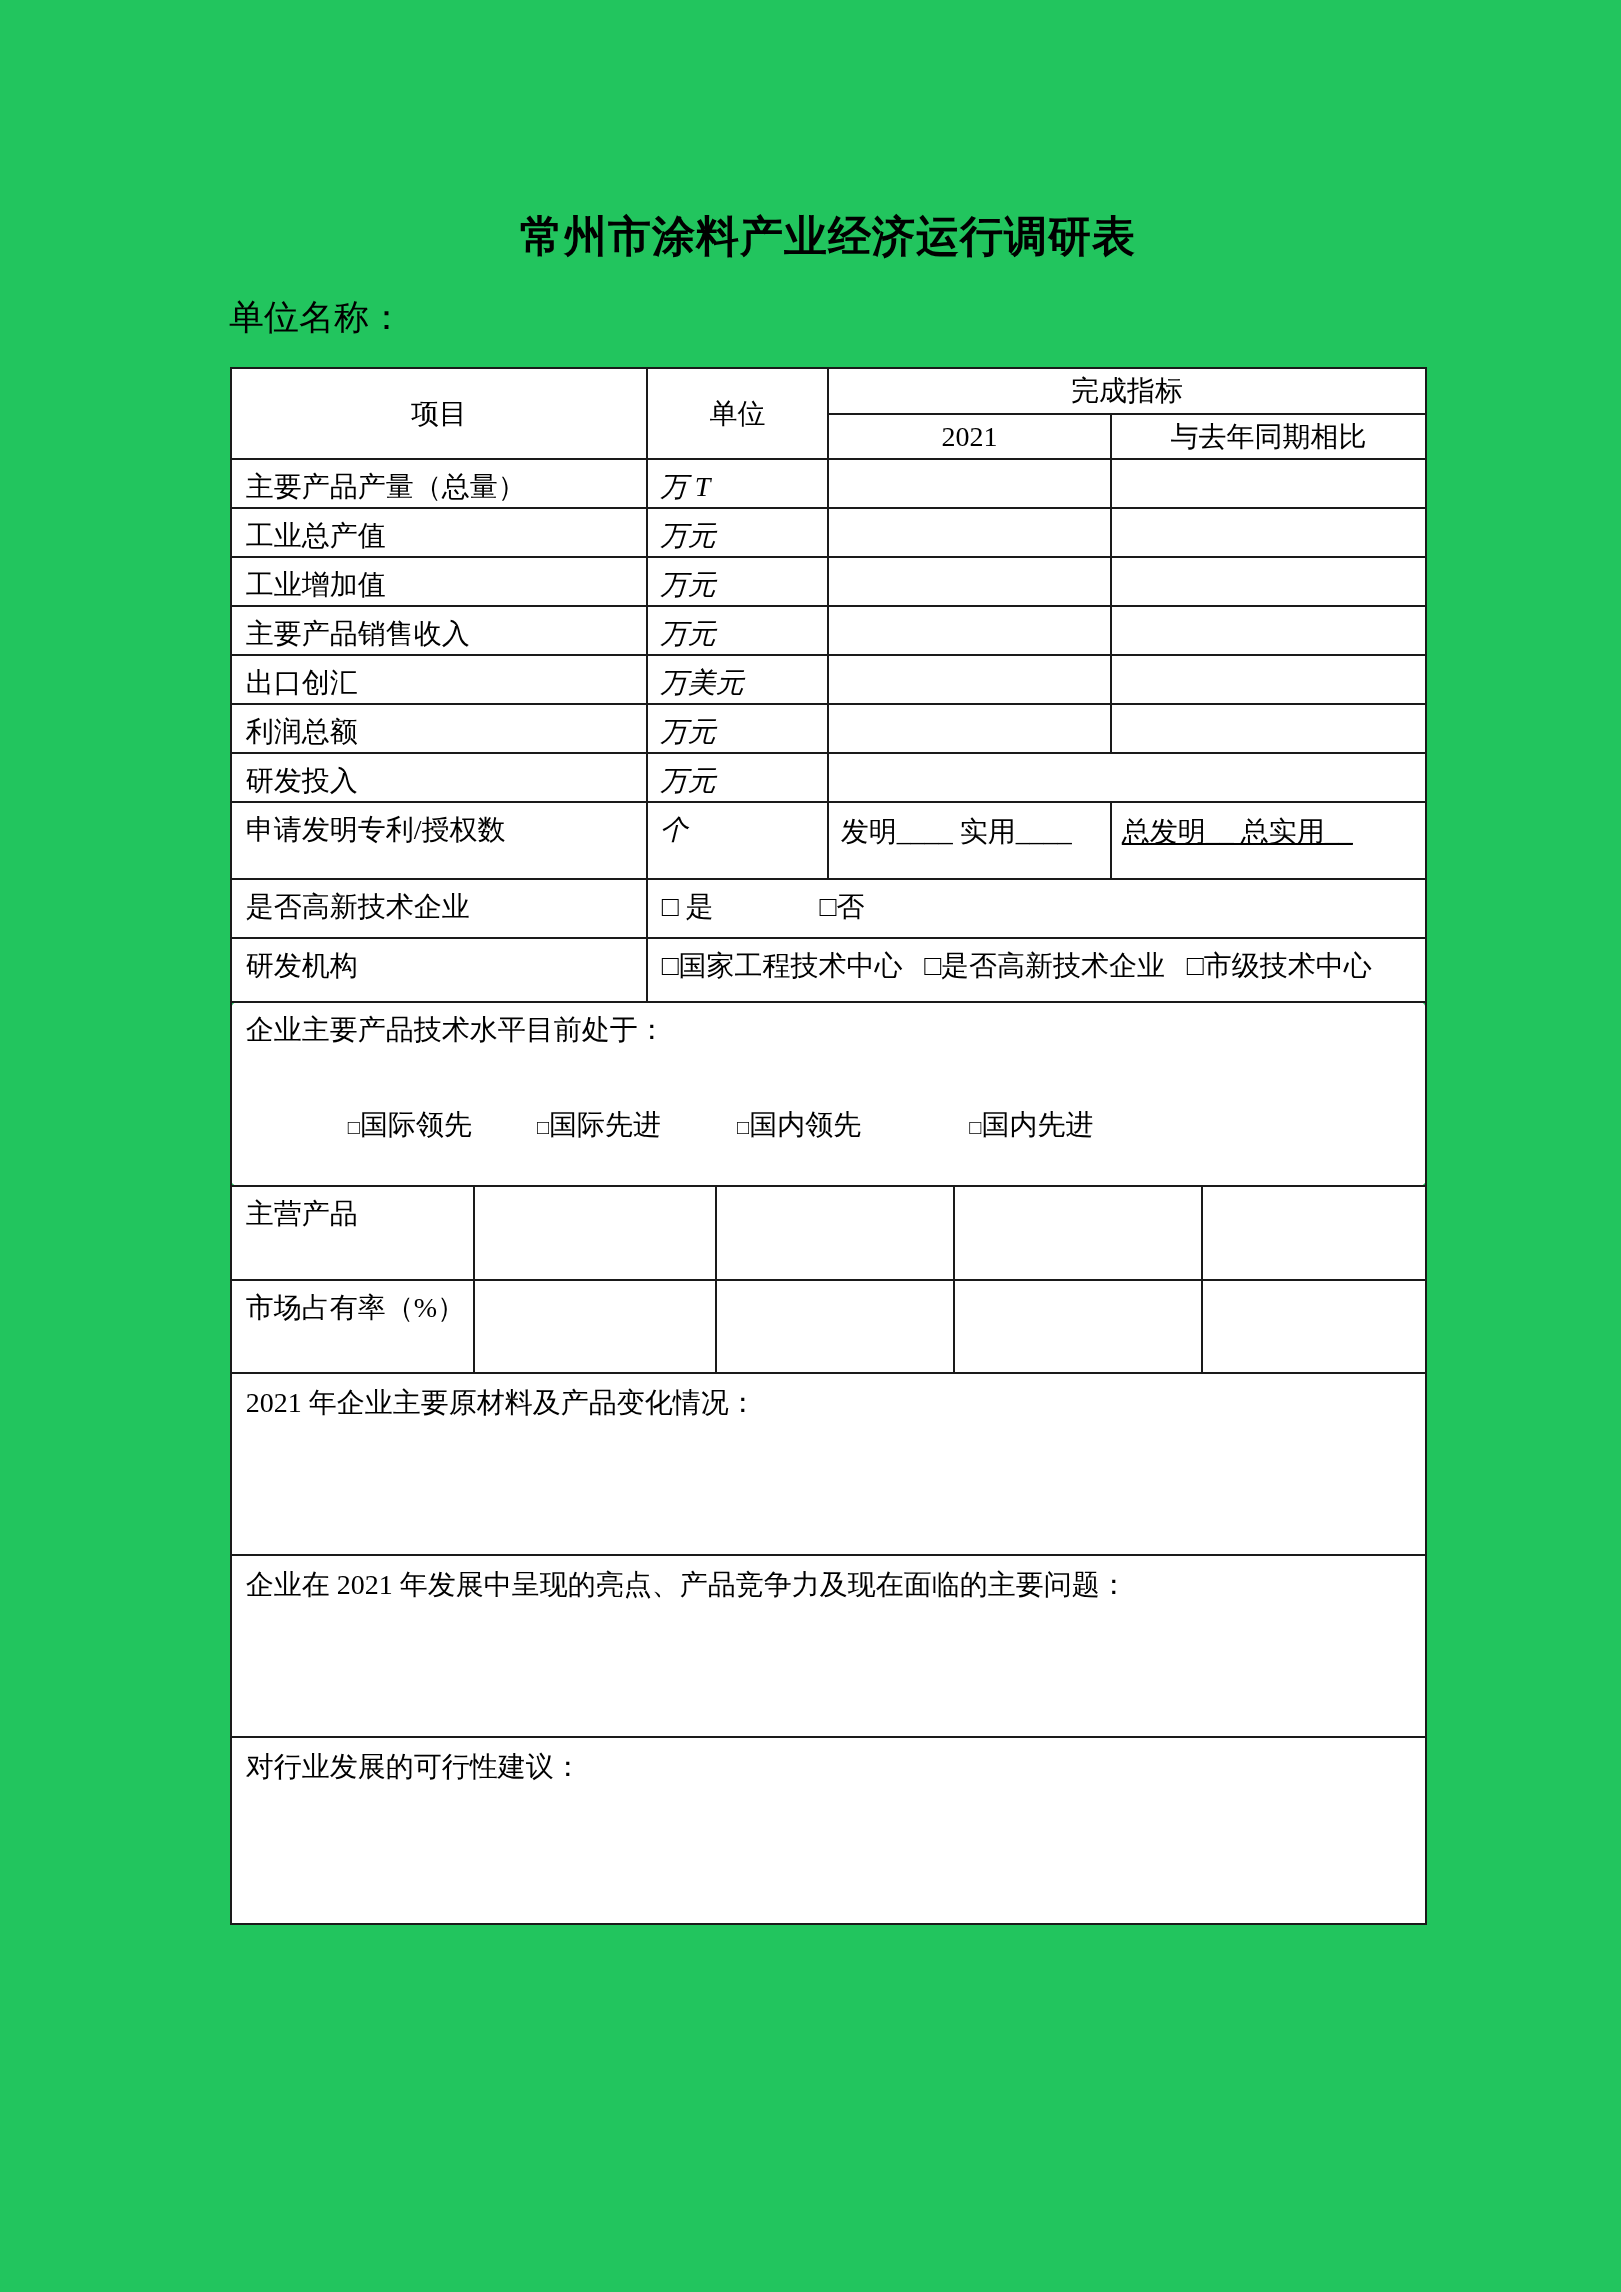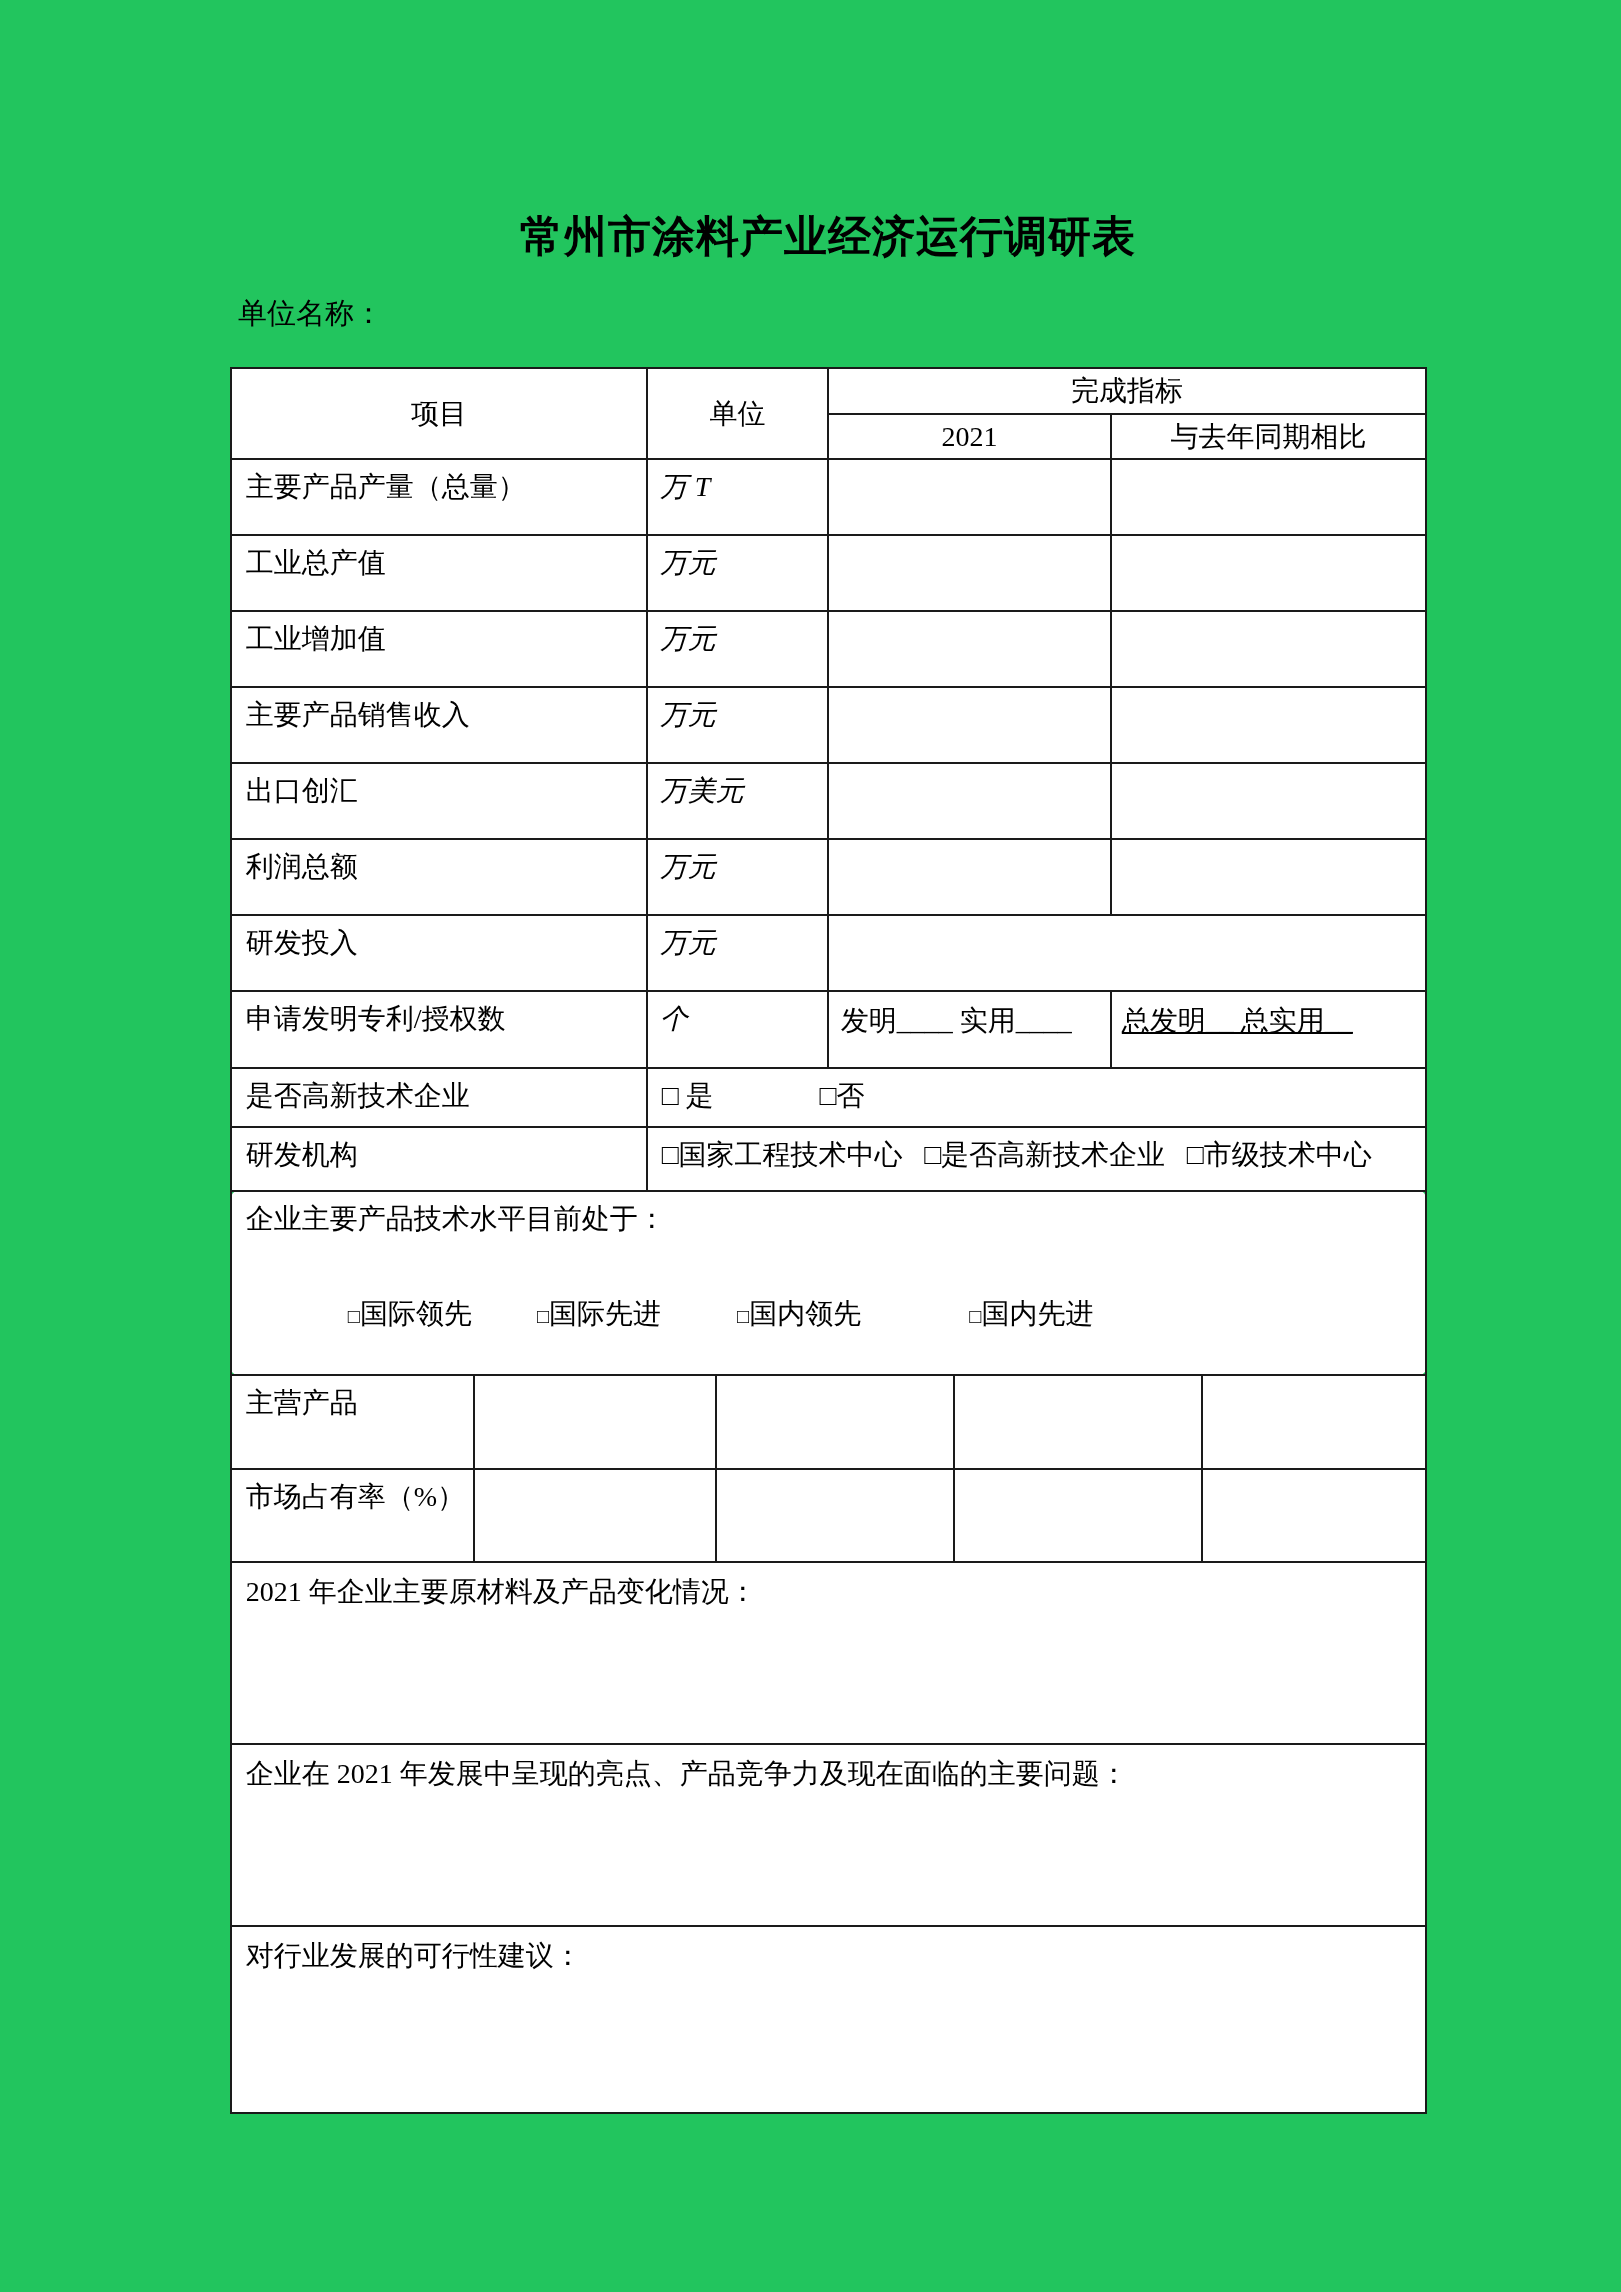--- a/index.html
+++ b/index.html
@@ -20,22 +20,22 @@
     width: 1196px;
     text-align: center;
     font-size: 43px;
     font-weight: bold;
     font-family: "Liberation Sans", "DejaVu Sans", sans-serif;
     letter-spacing: 1px;
   }
   .unit-name {
     position: absolute;
     top: 294px;
-    left: 238px;
-    font-size: 29px;
+    left: 229px;
+    font-size: 35px;
   }
   table.survey {
     position: absolute;
     top: 367px;
     left: 230px;
     width: 1196px;
     border-collapse: collapse;
     table-layout: fixed;
     font-size: 28px;
   }
@@ -46,21 +46,21 @@
   }
   th.hdr {
     font-weight: normal;
     text-align: center;
     vertical-align: middle;
     font-size: 28px;
   }
   
   tr.rh1 td, tr.rh1 th { height: 46px; }
   tr.rh2 th { height: 45px; }
-  tr.rm  td { height: 76px; }
+  tr.rm  td { height: 49px; }
   tr.rpat td { height: 77px; }
   tr.rht td { height: 59px; }
   tr.rorg td { height: 64px; }
   tr.rtl td { height: 184px; border-radius: 7px; }
   tr.rprod td { height: 94px; }
   tr.rmkt td { height: 93px; }
   tr.rs1 td { height: 182px; }
   tr.rs2 td { height: 182px; }
   tr.rs3 td { height: 187px; }
 

